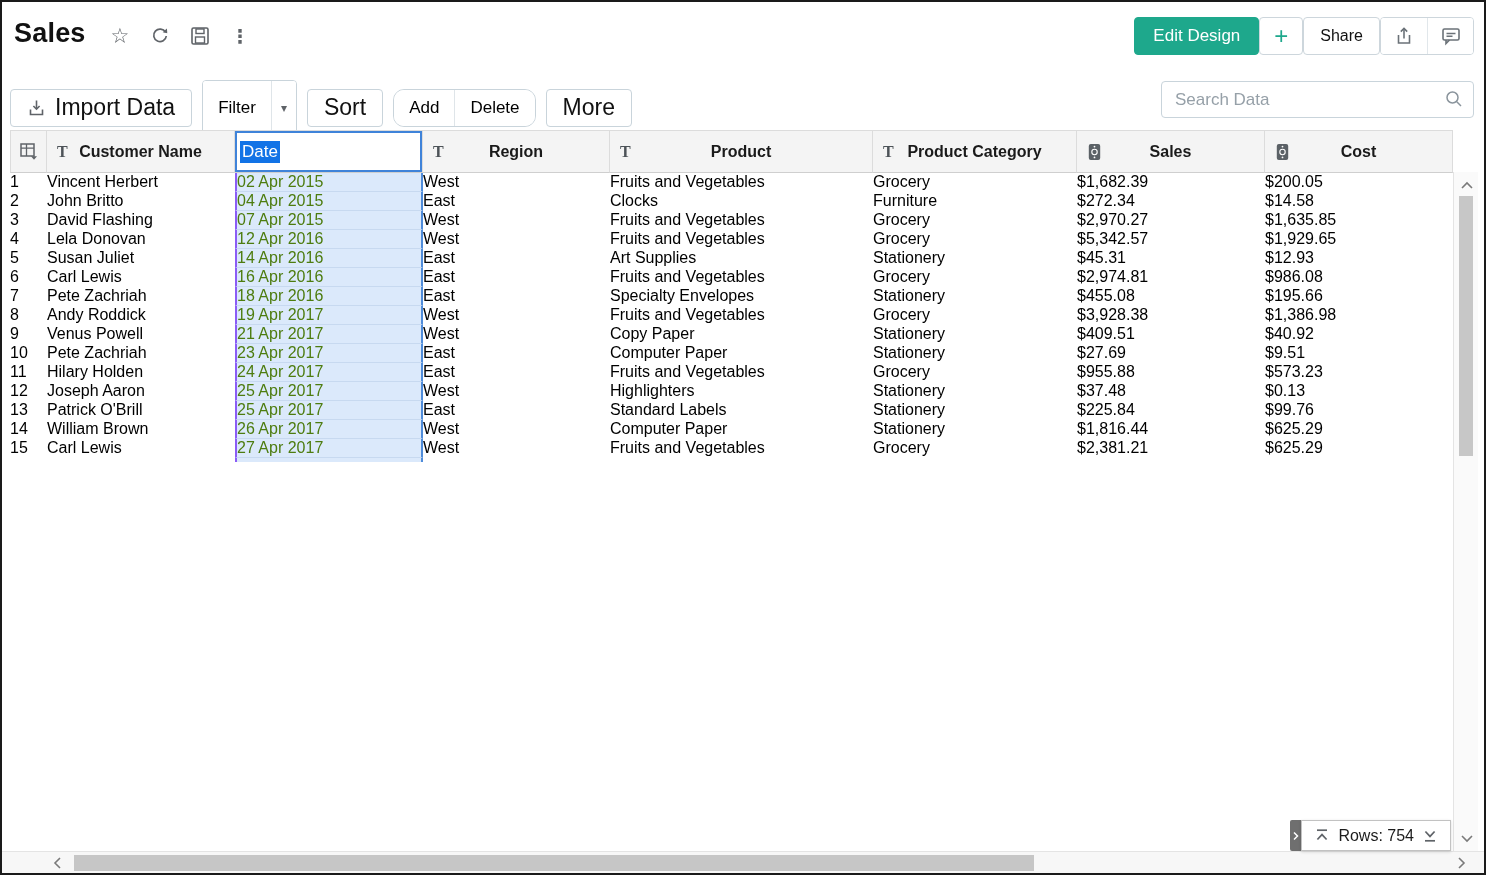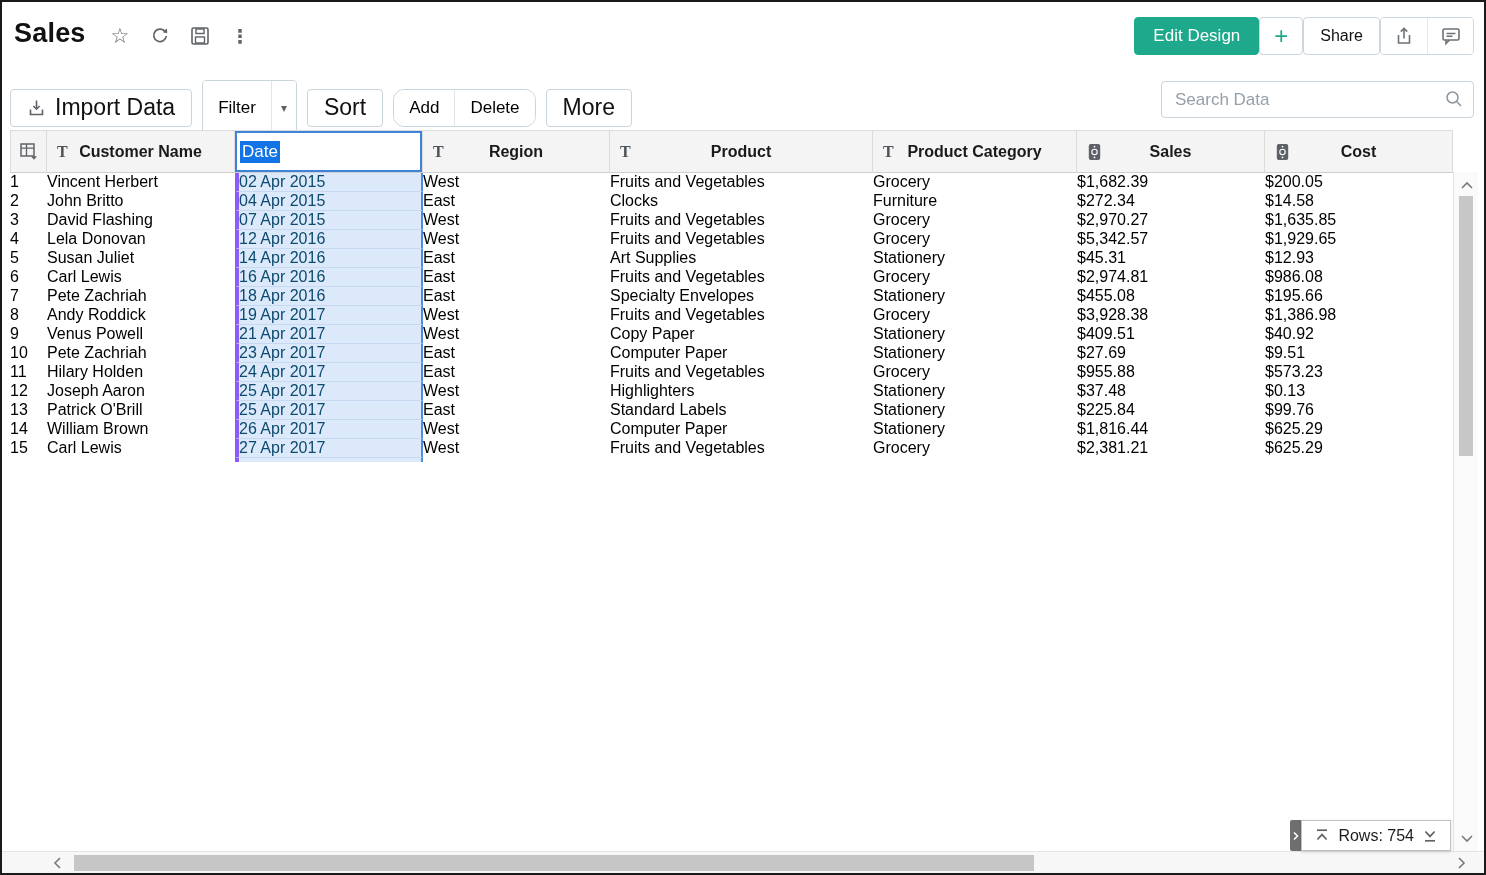--- a/index.html
+++ b/index.html
@@ -64,22 +64,22 @@
   .ticon{ font-family:"Liberation Serif","DejaVu Serif",serif; font-weight:700; font-size:16px; color:#4d5358; }
   .corner svg{ display:block; }
 
   .hdr-edit{ background:#fff !important; padding:0; }
   .edit-box{
     position:absolute; inset:0; background:#fff; border:2px solid #3f83d9;
     display:flex; align-items:center; padding-left:3px; cursor:text;
   }
   .edit-box .sel{ background:#1273e6; color:#fff; font-weight:400; font-size:17px; padding:1px 2px; }
   .cell.num{ justify-content:flex-end; }
-  .cell.colsel{ background:#dbe9fb; border-left:4px solid #8b5cf6; border-right:2px solid #4f8cda;
-                border-bottom:1px solid #c7d9f0; color:#0c4a6e; }
+  .cell.colsel{ background:#dbe9fb; border-left:2px solid #8b5cf6; border-right:2px solid #4f8cda;
+                border-bottom:1px solid #c7d9f0; color:#4d7c0f; }
   .sliver .cell{ height:4px; border-bottom:none; }
 
   
   .vscroll{ position:absolute; top:170px; right:6px; width:25px; height:679px;
             background:#fafafa; border-left:1px solid #e4e4e4; }
   .vthumb{ position:absolute; left:5px; width:14px; top:24px; height:260px; background:#c7c7c7; cursor:grab; }
   .varrow{ position:absolute; left:0; width:25px; height:22px; display:flex; align-items:center; justify-content:center; cursor:pointer; }
   .varrow.up{ top:2px; } .varrow.down{ bottom:2px; }
 
   .hscroll{ position:absolute; left:0; bottom:0; width:1482px; height:22px;

